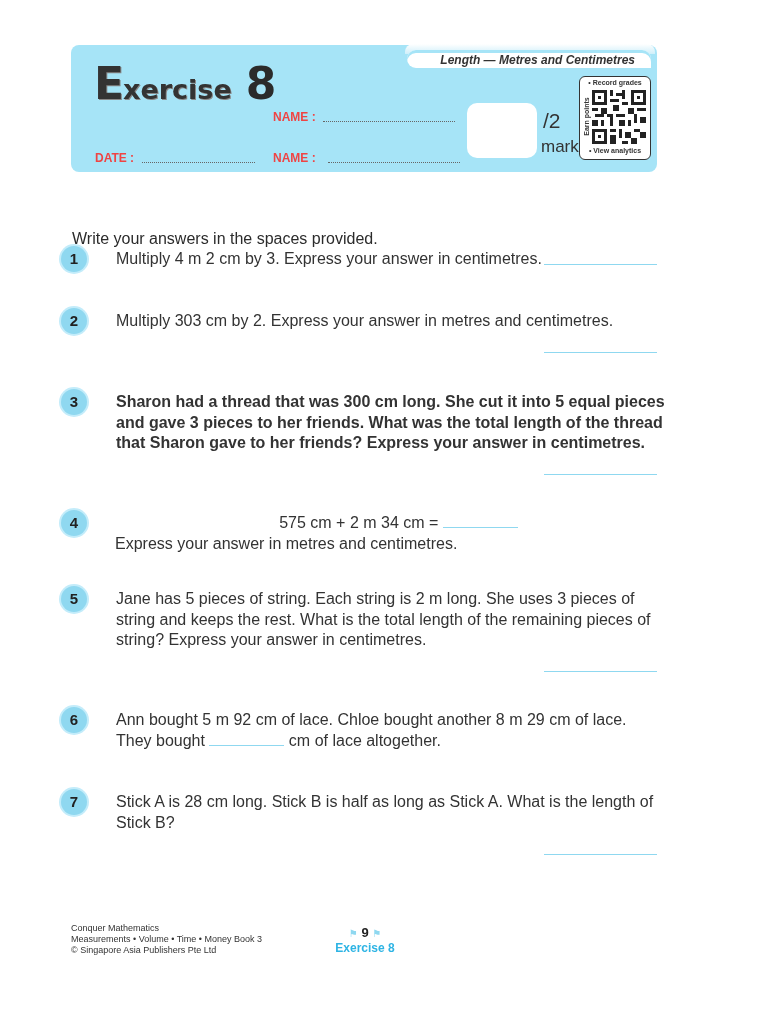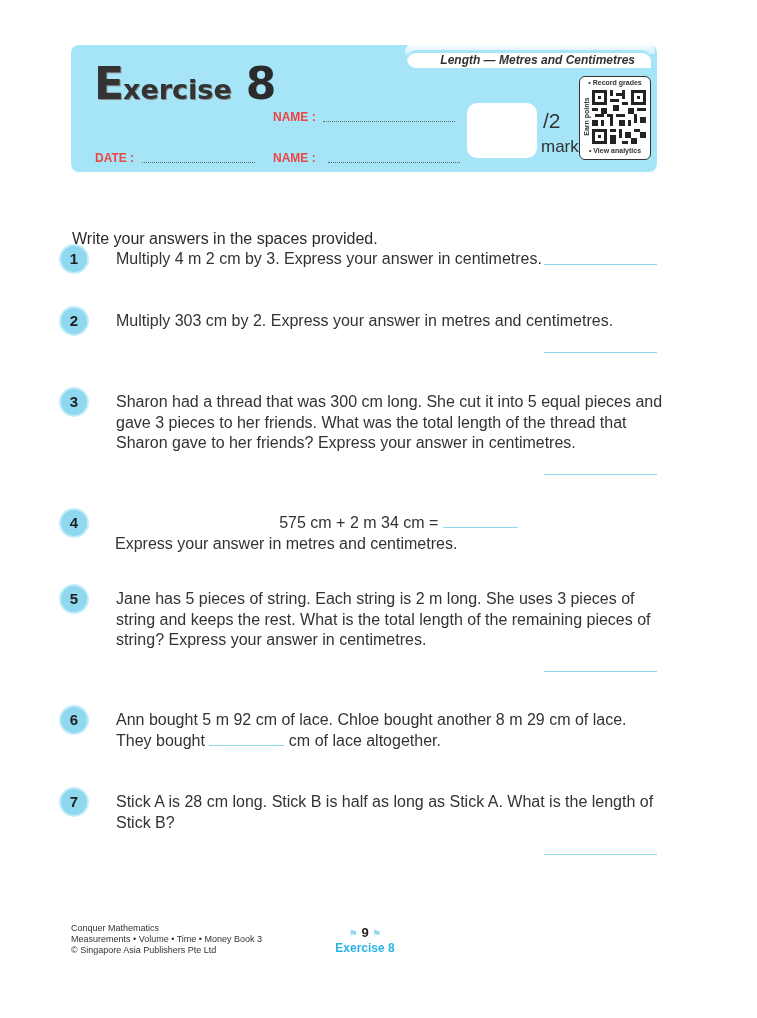--- a/index.html
+++ b/index.html
@@ -130,21 +130,21 @@
 
 <div class="q-num" style="left:61px; top:246px;">1</div>
 <div class="q-text" style="top:249px;">Multiply 4 m 2 cm by 3. Express your answer in centimetres.</div>
 <div class="ans-line" style="left:544px; top:263px; width:113px;"></div>
 
 <div class="q-num" style="left:61px; top:308px;">2</div>
 <div class="q-text" style="top:311px;">Multiply 303 cm by 2. Express your answer in metres and centimetres.</div>
 <div class="ans-line" style="left:544px; top:351px; width:113px;"></div>
 
 <div class="q-num" style="left:61px; top:389px;">3</div>
-<div class="q-text" style="top:392px; width:560px;">Sharon had a thread that was 300 cm long. She cut it into 5 equal pieces and gave 3 pieces to her friends. What was the total length of the thread that Sharon gave to her friends? Express your answer in centimetres.</div>
+<div class="q-text" style="top:392px; width:560px;font-weight:bold;">Sharon had a thread that was 300 cm long. She cut it into 5 equal pieces and gave 3 pieces to her friends. What was the total length of the thread that Sharon gave to her friends? Express your answer in centimetres.</div>
 <div class="ans-line" style="left:544px; top:473px; width:113px;"></div>
 
 <div class="q-num" style="left:61px; top:510px;">4</div>
 <div class="q-text" style="top:513px;text-align:center;">
   <span>575 cm + 2 m 34 cm =</span>
   <span class="inline-blank" style="width:75px;"></span>
 </div>
 <div class="q-text" style="left:98px; top:534px;">Express your answer in metres and centimetres.</div>
 
 <div class="q-num" style="left:61px; top:586px;">5</div>

